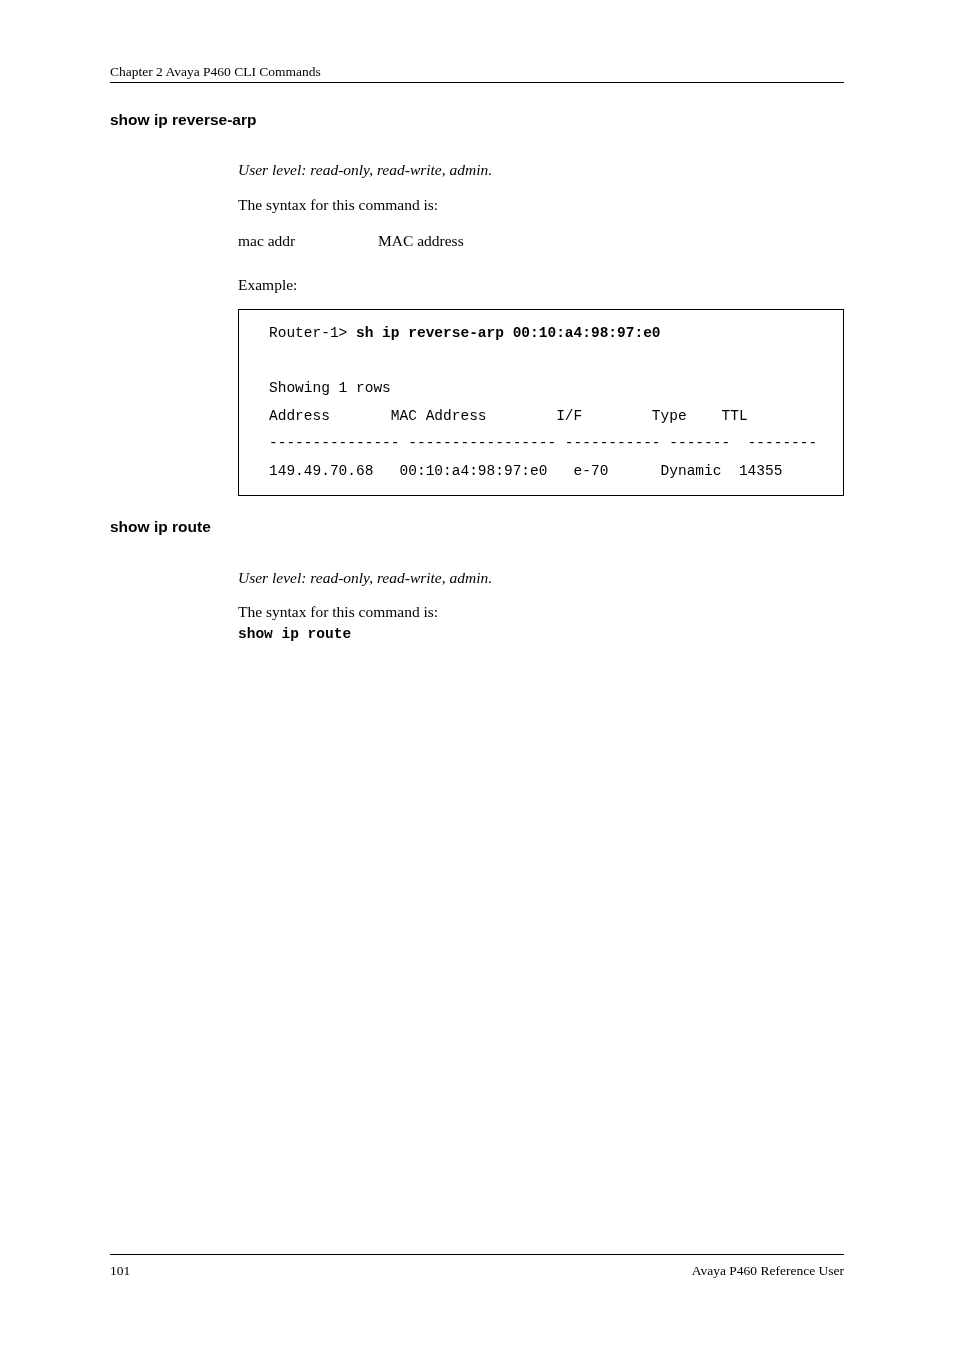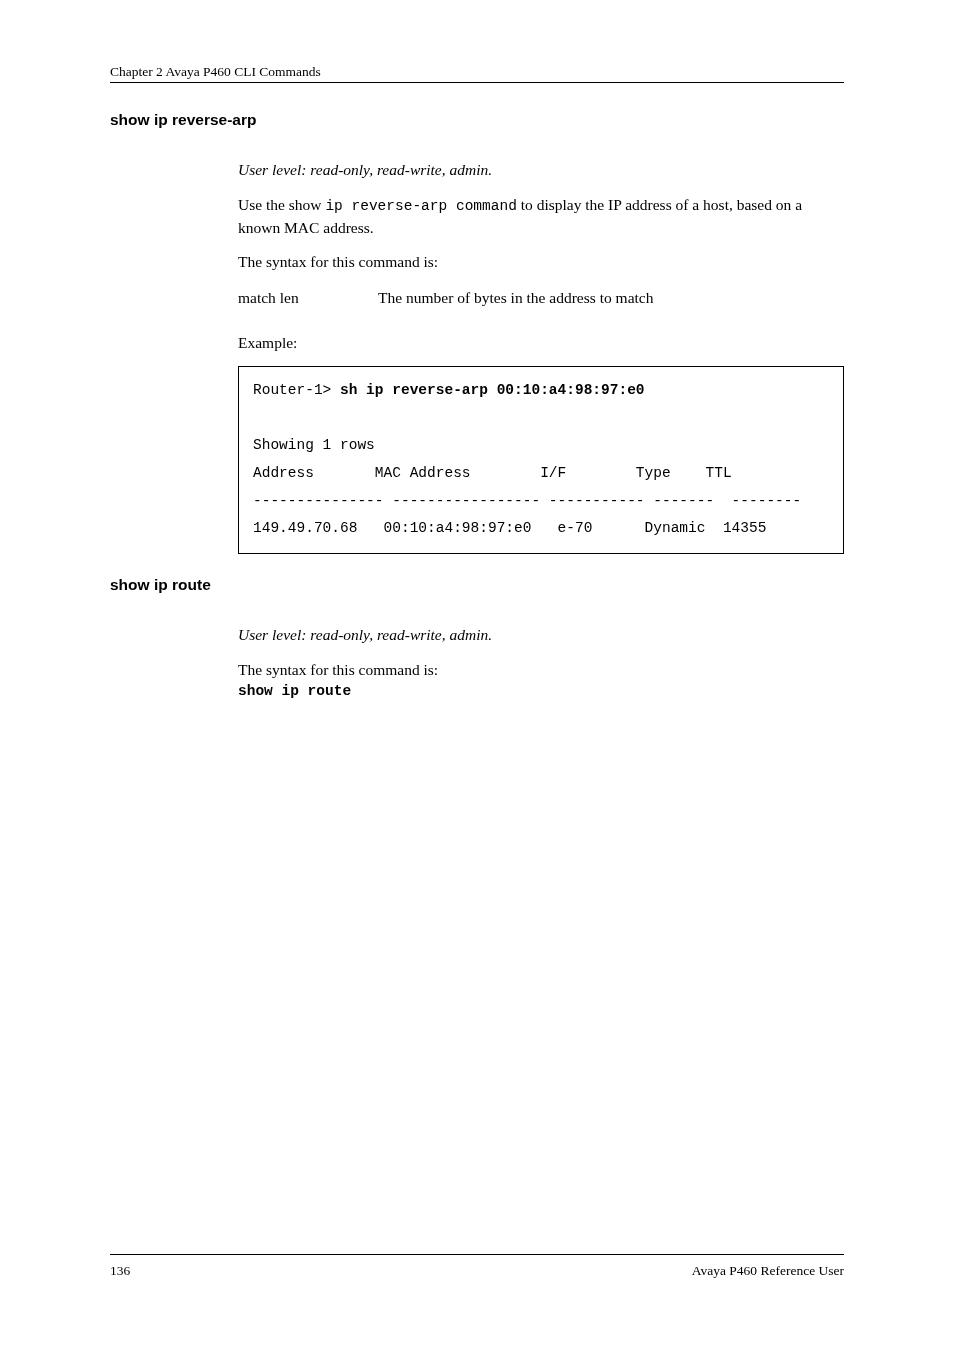--- a/index.html
+++ b/index.html
@@ -48,21 +48,21 @@
     }
     .mono-bold { font-weight: bold; }
     .argtable {
       margin-top: 14px;
       margin-bottom: 16px;
     }
     .argtable div { display: flex; margin-bottom: 6px; }
     .argtable .lbl { width: 140px; }
     .codebox {
       border: 1px solid #000;
-      padding: 10px 14px;
+      padding: 10px 30px;
       font-family: "Courier New", Courier, monospace;
       font-size: 14.5px;
       white-space: pre;
       overflow: hidden;
       margin-bottom: 20px;
       line-height: 1.9;
     }
     .footer-line {
       position: absolute;
       bottom: 70px;
@@ -82,30 +82,27 @@
 
   <div class="runhead">Chapter 2       Avaya P460 CLI Commands</div>
   <hr class="hr-top">
 
   <div class="section-hd">show ip reverse-arp</div>
 
   <div class="body-block">
 
     <div class="italic para">User level: read-only, read-write, admin.</div>
 
-    <div class="para">
-      <span>Use the show </span><span class="mono">ip reverse-arp command</span><span>  to display the IP address of a host, based on a known MAC address.</span>
-    </div>
 
     <div>The syntax for this command is:</div>
 
     <div class="argtable">
       <div>
-        <div class="lbl">match len</div>
-        <div>The number of bytes in the address to match</div>
+        <div class="lbl">mac addr</div>
+        <div>MAC address</div>
       </div>
     </div>
 
     <div class="para">Example:</div>
 
     <div class="codebox"><span>Router-1&gt; </span><span class="mono-bold">sh ip reverse-arp 00:10:a4:98:97:e0</span>
 
 <span>Showing 1 rows</span>
 <span>Address       MAC Address        I/F        Type    TTL</span>
 <span>--------------- ----------------- ----------- -------  --------</span>
@@ -119,17 +116,17 @@
 
     <div class="italic para">User level: read-only, read-write, admin.</div>
 
 
     <div>The syntax for this command is:</div>
     <div class="mono mono-bold">show ip route</div>
 
   </div>
 
   <div class="footer-line">
-    <span>136</span>
+    <span>101</span>
     <span>Avaya P460 Reference User</span>
   </div>
 
 </div>
 
 </body></html>

